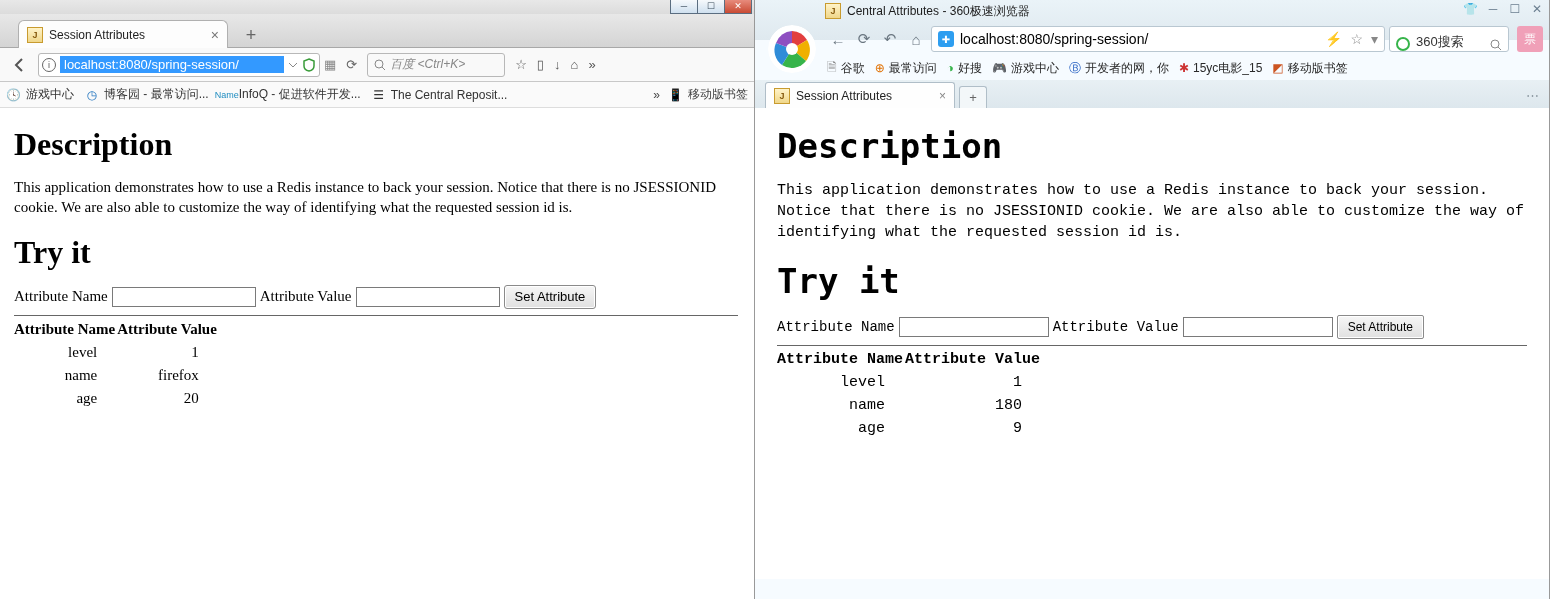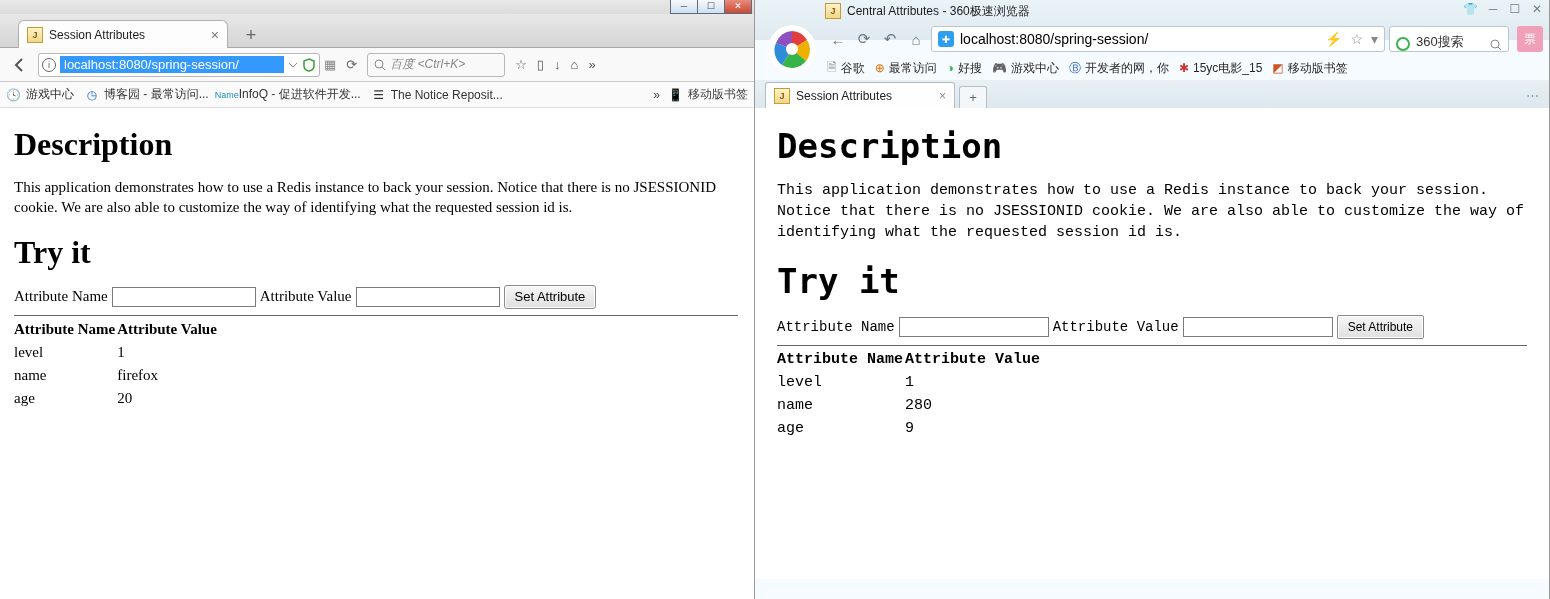--- a/index.html
+++ b/index.html
@@ -31,21 +31,21 @@
   .fx-content { padding:12px 16px 0 14px; font-family:"Times New Roman",serif; color:#000; font-size:15px; }
   .fx-content h1{ margin:6px 0 14px; font-size:32px; font-weight:bold; }
   .fx-content h1.try{ margin-top:16px; }
   .fx-content p{ margin:6px 0 0; line-height:1.35; }
   .form-row{ display:flex; align-items:center; gap:4px; margin:12px 0 6px; font-size:15px; }
   .form-row input[type=text]{ width:144px; height:20px; border:1px solid #7a7a7a; padding:1px 3px; font-size:13px; background:#fff; }
   .setbtn{ height:24px; padding:2px 10px; border:1px solid #8a8a8a; background:linear-gradient(#f6f6f6,#e0e0e0); border-radius:3px; font-size:13px; box-shadow:inset 0 0 0 1px #fff; }
   hr{border:none; border-top:1px solid #666; margin:6px 0 2px;}
   table.attr{ border-collapse:collapse; font-size:15px; }
   table.attr th{ text-align:left; font-weight:bold; padding:3px 2px 3px 0; }
-  table.attr td{ padding:3px 20px 3px 0; }
+  table.attr td{ padding:3px 20px 3px 0;text-align:right; }
 
   
   .cb { left:755px; width:795px; background:linear-gradient(#eaf3f8,#dfe9ef 40px, #f6fbff 40px); }
   .cb-title { height:22px; display:flex; align-items:center; padding:0 6px; font-size:12px; color:#1c1c1c; position:relative; }
   .cb-fav{width:16px;height:16px;margin:0 6px 0 64px;}
   .cb-winbtns{position:absolute; right:4px; top:2px; display:flex; gap:6px; color:#6b7f90; font-size:12px;}
   .cb-winbtns span{width:16px; text-align:center;}
   .cb-nav { height:34px; display:flex; align-items:center; gap:4px; padding:0 6px 0 72px; }
   .cb-navicon{ width:22px; height:22px; display:flex;align-items:center;justify-content:center;color:#6a7680;font-size:15px; }
   .cb-url{ flex:1; height:26px; background:#fff; border:1px solid #b9c7d1; border-radius:3px; display:flex; align-items:center; padding:0 6px; gap:6px; color:#000; font-size:14px; }
@@ -135,21 +135,21 @@
     <div class="item">
         <span class="ic" style="color:#2a7ac1;">◷</span>
         <span>博客园 - 最常访问...</span>
       </div>
     <div class="item">
         <span class="ic" style="color:#1f8cc0;font-size:9px;">Name</span>
         <span>InfoQ - 促进软件开发...</span>
       </div>
     <div class="item">
         <span class="ic">☰</span>
-        <span>The Notice Reposit...</span>
+        <span>The Central Reposit...</span>
       </div>
     <div class="rest">
       <span>»</span>
       <div class="item">
           <span class="ic">📱</span>
           <span>移动版书签</span>
         </div>
     </div>
   </div>
 
@@ -295,21 +295,21 @@
           <tr>
         <th>Attribute Name</th>
         <th>Attribute Value</th>
       </tr>
       <tr>
             <td>level</td>
             <td>1</td>
           </tr>
       <tr>
             <td>name</td>
-            <td>280</td>
+            <td>180</td>
           </tr>
       <tr>
             <td>age</td>
             <td>9</td>
           </tr>
     </tbody>
       </table>
   </div>
 </div>
 

